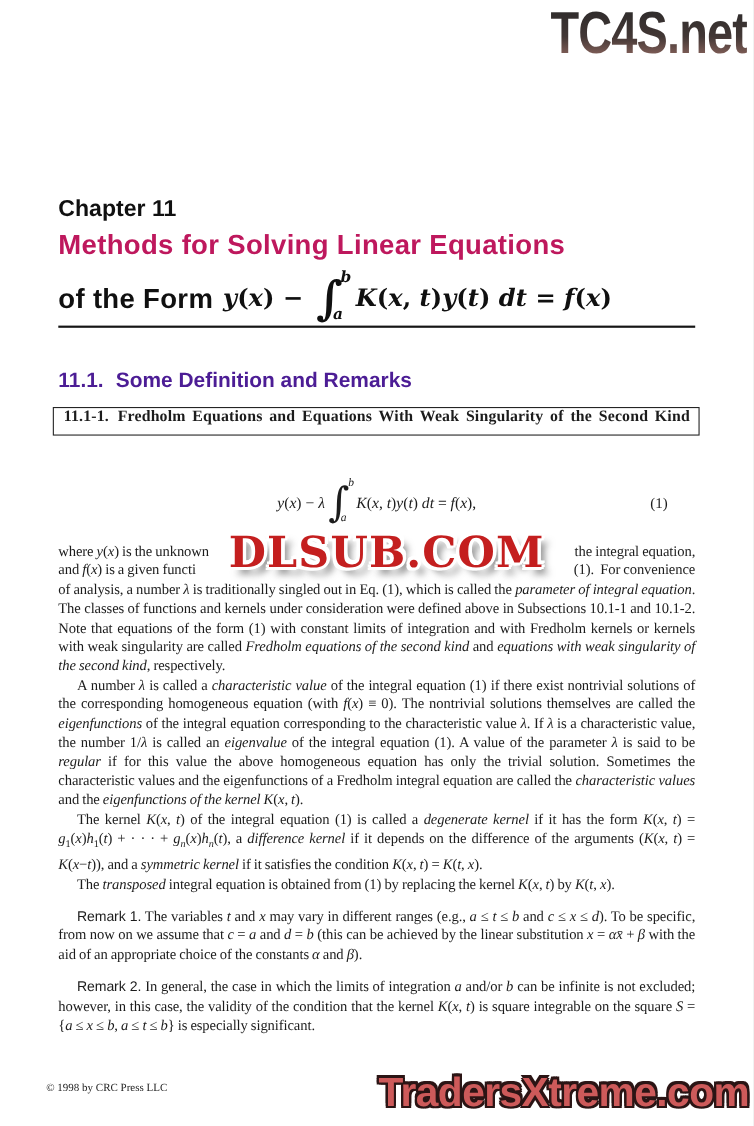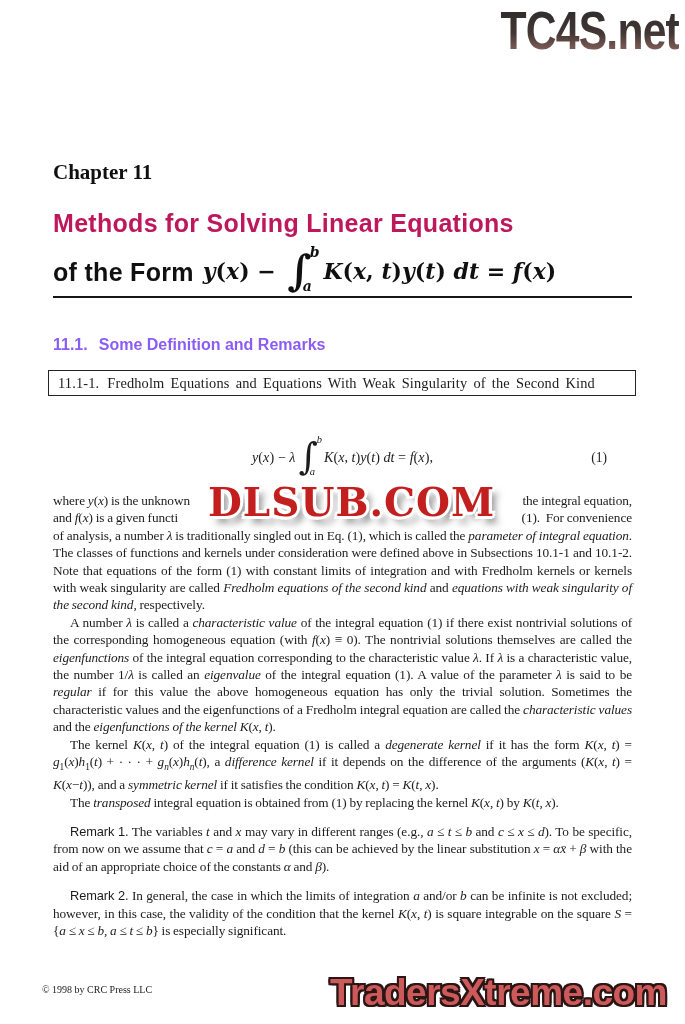--- a/index.html
+++ b/index.html
@@ -24,35 +24,35 @@
     font-family:"DejaVu Serif",serif;font-weight:bold;
     font-size:39px;letter-spacing:1px;line-height:1;
     color:#c41f1f;
     text-shadow:
       -3px 0 0 #fff,3px 0 0 #fff,0 -3px 0 #fff,0 3px 0 #fff,
       -2px -2px 0 #fff,2px -2px 0 #fff,-2px 2px 0 #fff,2px 2px 0 #fff,
       -3px 3px 0 #fff,3px -3px 0 #fff,
       6px 7px 7px rgba(110,110,110,0.8);
   }
   .wm-traders{
-    position:absolute;top:973px;right:18px;z-index:9;
+    position:absolute;top:973px;right:4px;z-index:9;
     font-family:"Liberation Sans",sans-serif;font-weight:bold;
     font-size:37px;letter-spacing:-0.5px;line-height:1.1;
     color:#cd5a5a;
     text-shadow:
       -2px 0 0 #2b1515,2px 0 0 #2b1515,0 -2px 0 #2b1515,0 2px 0 #2b1515,
       -2px -2px 0 #2b1515,2px 2px 0 #2b1515,2px -2px 0 #2b1515,-2px 2px 0 #2b1515,
       -5px 0 1px #fff,5px 0 1px #fff,0 -5px 1px #fff,0 5px 1px #fff,
       -4px -4px 1px #fff,4px 4px 1px #fff,4px -4px 1px #fff,-4px 4px 1px #fff,
       0 0 9px #fff;
   }
   
   .chapter-label{
-    position:absolute;left:53px;top:160px;
-    font-family:Liberation Serif, serif;font-weight:bold;font-size:21px;color:#101010;
+    position:absolute;left:53px;top:178px;
+    font-family:Liberation Sans, sans-serif;font-weight:bold;font-size:21px;color:#101010;
   }
   .title-line1{
     position:absolute;left:53px;top:209px;
     font-family:"Liberation Sans",sans-serif;font-weight:bold;font-size:25px;
     letter-spacing:0.3px;color:#be185d;white-space:nowrap;
   }
   .title-line2{
     position:absolute;left:53px;top:247px;height:50px;
     display:flex;align-items:center;white-space:nowrap;color:#101010;justify-content:flex-end;
   }
@@ -60,28 +60,28 @@
     font-family:"Liberation Sans",sans-serif;font-weight:bold;font-size:25px;letter-spacing:0.3px;
   }
   .title-math{
     font-family:"DejaVu Serif",serif;font-weight:bold;font-size:22px;margin-left:9px;
   }
   .title-rule{
     position:absolute;left:53px;top:296px;width:579px;height:2px;background:#161616;
   }
   .section-heading{
     position:absolute;left:53px;top:336px;
-    font-family:"Liberation Sans",sans-serif;font-weight:bold;font-size:16px;color:#8b5cf6;white-space:nowrap;
+    font-family:"Liberation Sans",sans-serif;font-weight:bold;font-size:19px;color:#4c1d95;white-space:nowrap;
   }
   .section-heading .sec-title{margin-left:11px;}
   .subsection-box{
     position:absolute;left:48px;top:370px;width:577px;height:24px;
     border:1.4px solid #242424;
-    display:flex;align-items:center;padding-left:9px;
-    font-weight:normal;font-size:14.4px;letter-spacing:0.15px;word-spacing:2.4px;white-space:nowrap;
+    display:flex;padding-left:9px;
+    font-weight:bold;font-size:14.4px;letter-spacing:0.15px;word-spacing:2.4px;white-space:nowrap;
   }
   .subsection-box .sub-title{margin-left:8px;}
   
   .intro-line{
     position:absolute;left:53px;top:405px;width:600px;
     font-size:13.6px;line-height:17px;white-space:nowrap;
   }
   .equation-row{
     position:absolute;left:53px;top:429px;width:579px;height:58px;
     display:flex;align-items:center;justify-content:center;

